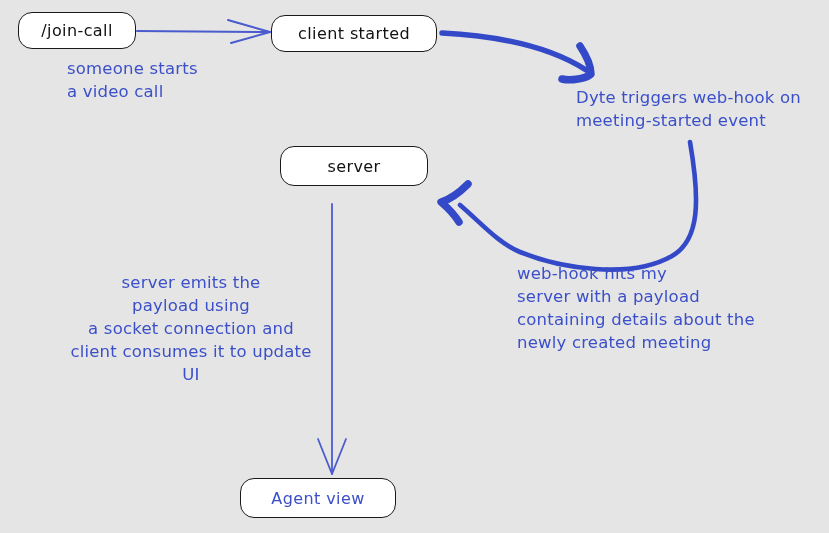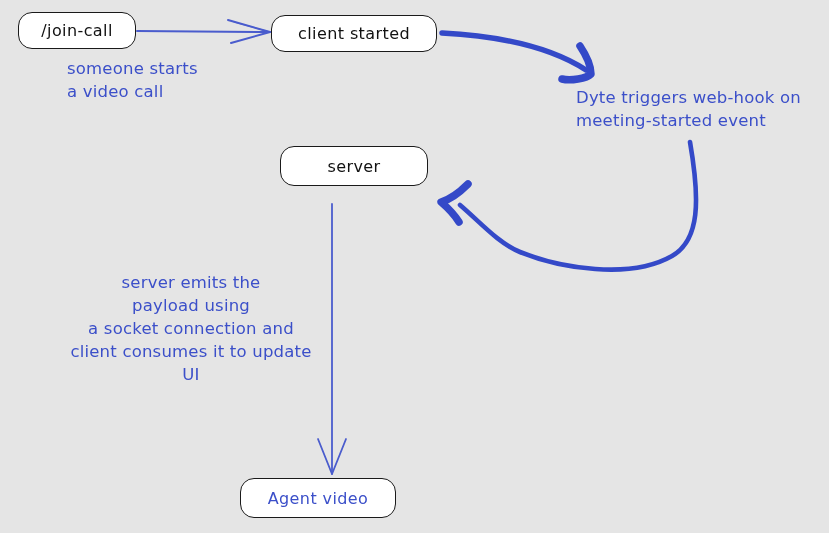--- a/index.html
+++ b/index.html
@@ -94,29 +94,33 @@
 
   <div class="node" style="left:271px; top:15px; width:166px; height:37px;">
     <span class="node-label ink-black">client started</span>
   </div>
 
   <div class="node" style="left:280px; top:146px; width:148px; height:40px;">
     <span class="node-label ink-black">server</span>
   </div>
 
   <div class="node" style="left:240px; top:478px; width:156px; height:40px;">
-    <span class="node-label ink-blue">Agent video</span>
+    <span class="node-label ink-blue">Agent view</span>
   </div>
 
   <div class="annot left" style="left:29px; top:57px; width:230px;margin-left:38px;">someone starts
 a video call</div>
 
   <div class="annot left" style="left:576px; top:86px; width:260px;">Dyte triggers web-hook on
 meeting-started event</div>
 
+  <div class="annot left" style="left:517px; top:262px; width:300px;">web-hook hits my
+server with a payload
+containing details about the
+newly created meeting</div>
 
   <div class="annot center" style="left:46px; top:271px; width:290px;">server emits the
 payload using
 a socket connection and
 client consumes it to update
 UI</div>
 
 </div>
 
 </body></html>

